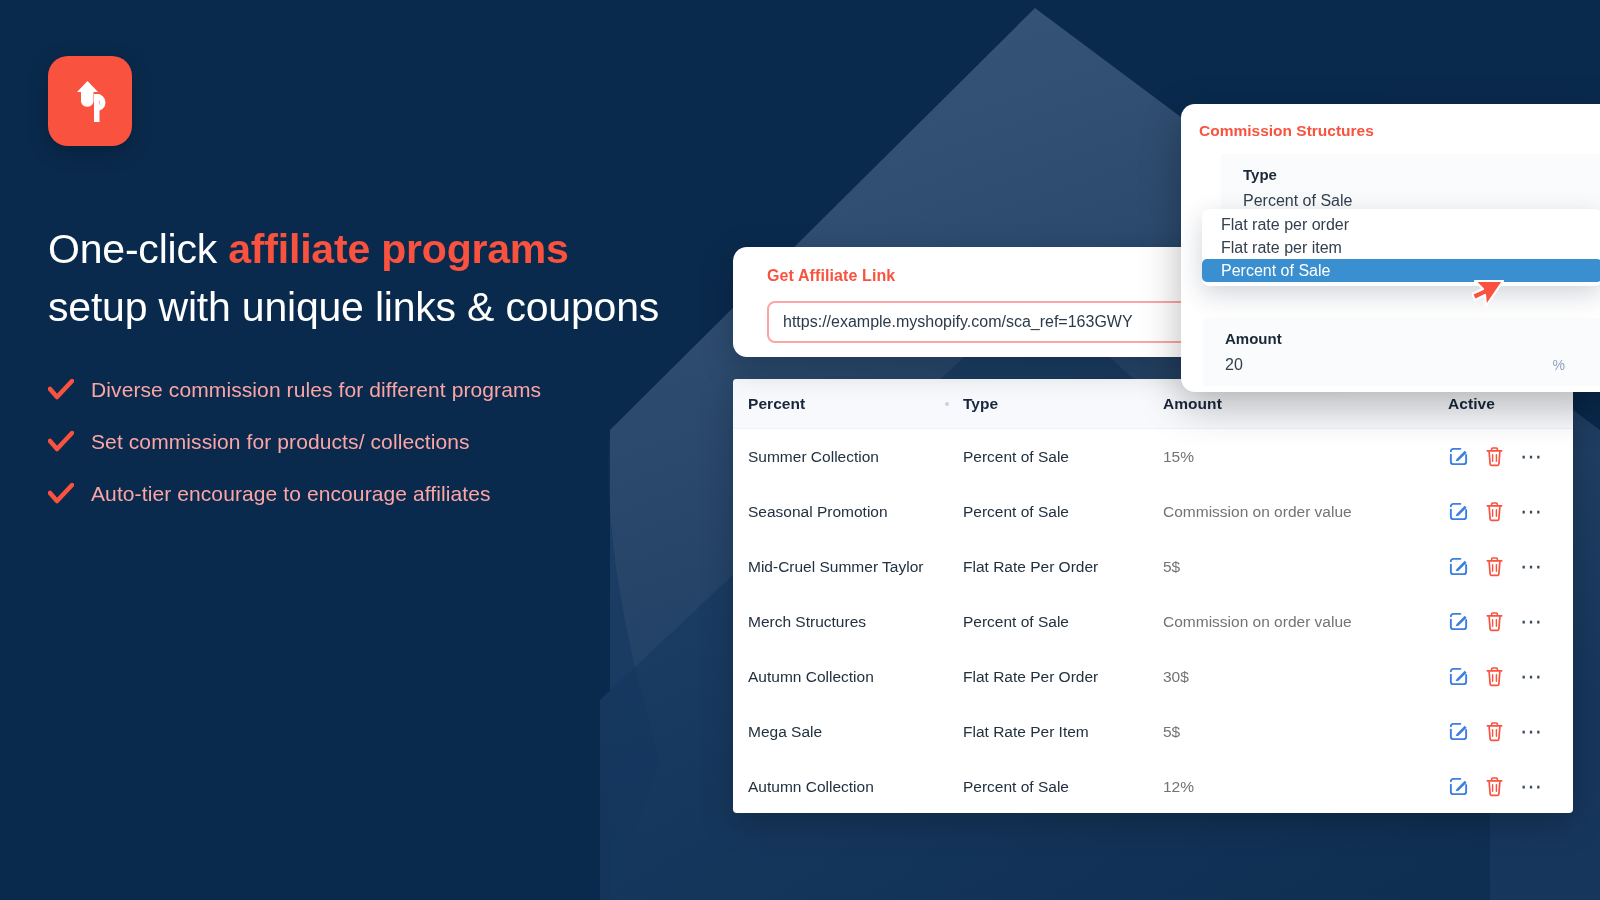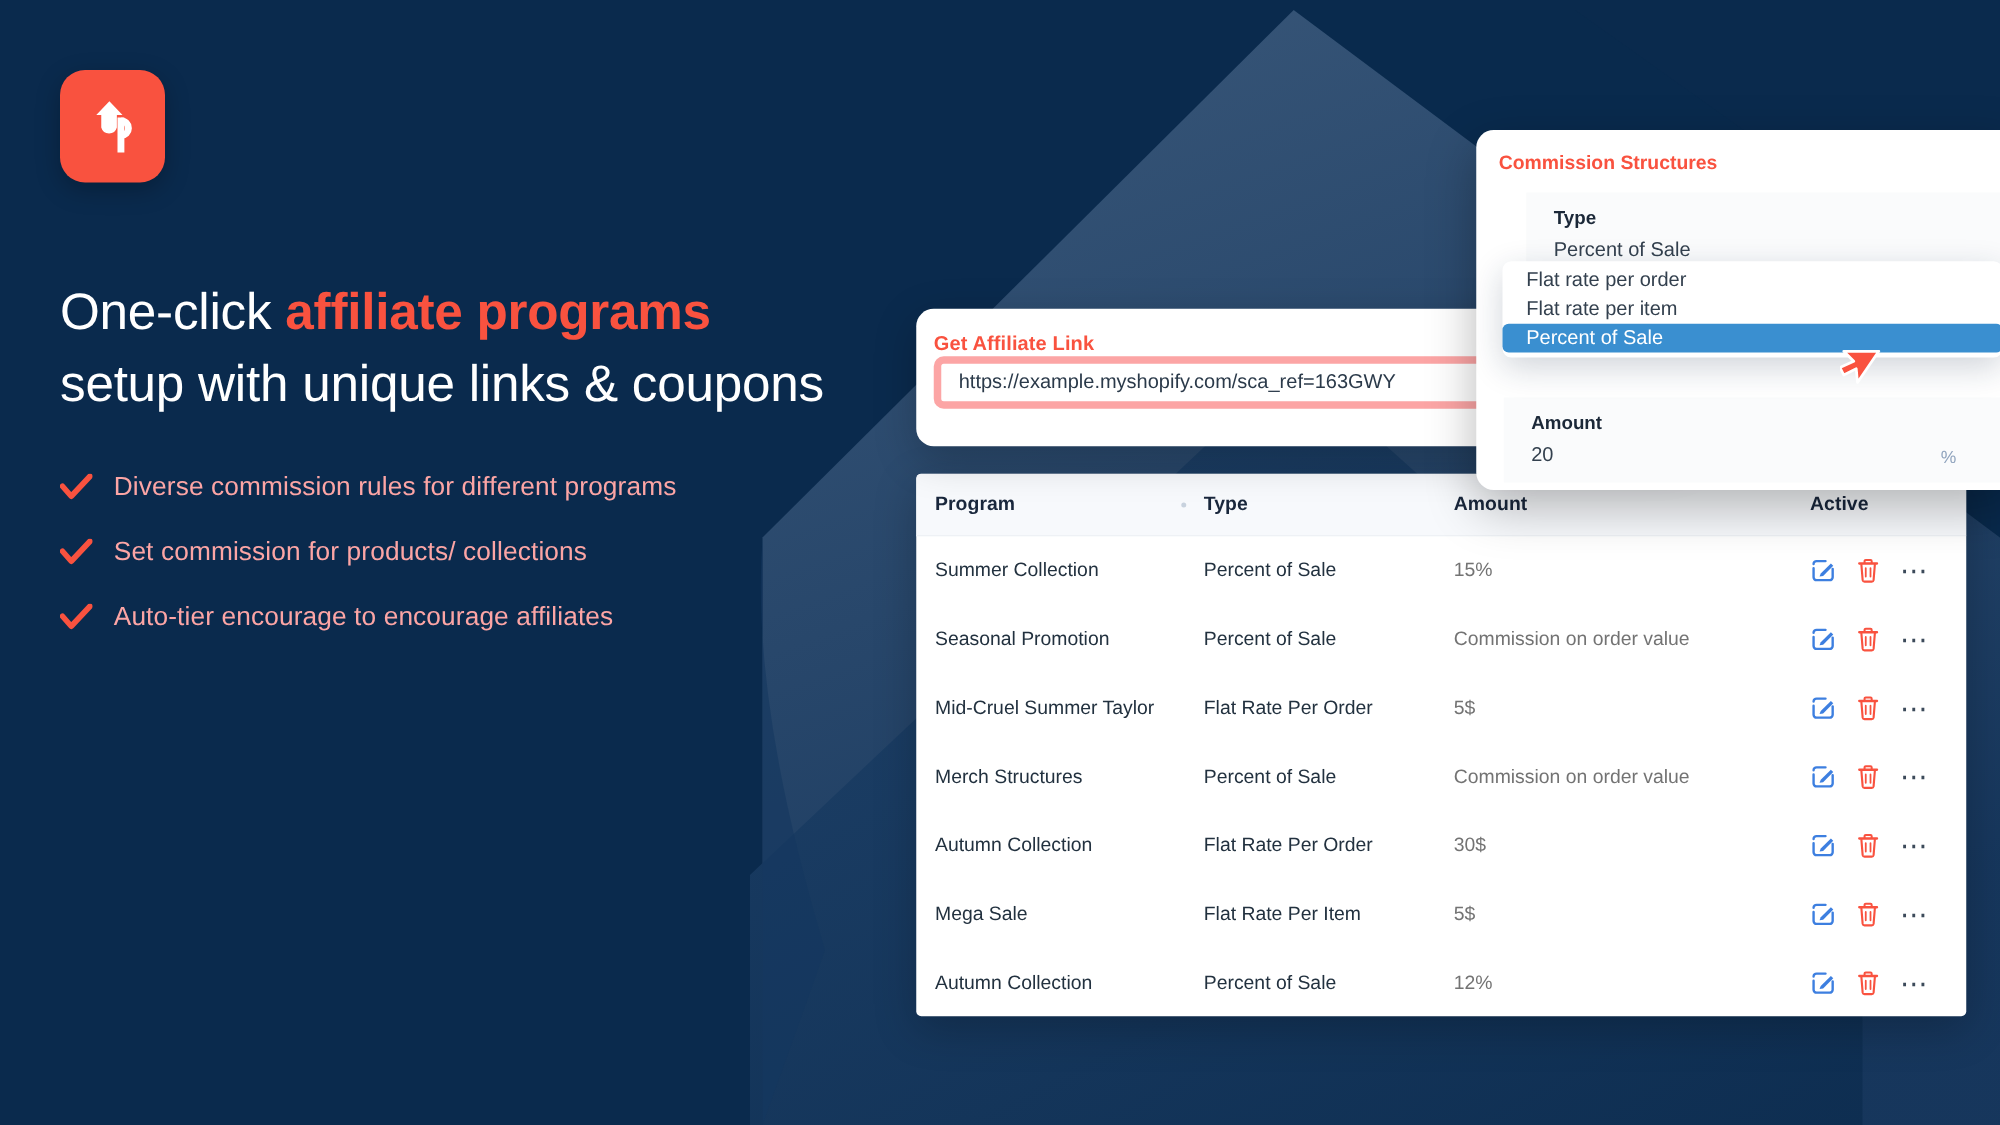--- a/index.html
+++ b/index.html
@@ -78,33 +78,34 @@
   
   .link-card {
     position: absolute;
     left: 733px;
     top: 247px;
     width: 620px;
     height: 110px;
     background: #ffffff;
     border-radius: 14px;
     box-shadow: 0 10px 34px rgba(0,0,0,.22);
-    padding: 20px 14px;
+    padding: 20px 34px;
     z-index: 10;
   }
   .link-card-title {
     color: #f9523f;
     font-size: 16px;
     font-weight: 700;
     letter-spacing: .1px;
   }
   .link-input {
+    margin-top: 16px;
     height: 42px;
     width: 560px;
-    border: 6px solid #fca5a5;
+    border: 2px solid #fca5a5;
     border-radius: 8px;
     display: flex;
     align-items: center;
     padding: 0 14px;
     font-size: 16px;
     color: #2b3a4a;
     background: #fff;
     font-family: "Liberation Sans", sans-serif;
   }
 
@@ -325,21 +326,21 @@
 </div>
 
 <div class="link-card">
   <div class="link-card-title">Get Affiliate Link</div>
   <input class="link-input" type="text" value="https://example.myshopify.com/sca_ref=163GWY" placeholder="https://example.myshopify.com/sca_ref=163GWY" style="">
 </div>
 
 <div class="table-card">
 
   <div class="table-head">
-    <div class="th col-program">Program</div>
+    <div class="th col-program">Percent</div>
     <div class="th col-type">
       <span class="type-dot"></span>
       <span>Type</span>
     </div>
     <div class="th col-amount">Amount</div>
     <div class="th col-active">Active</div>
   </div>
 
   <div id="table-body">
       <div class="table-row">

